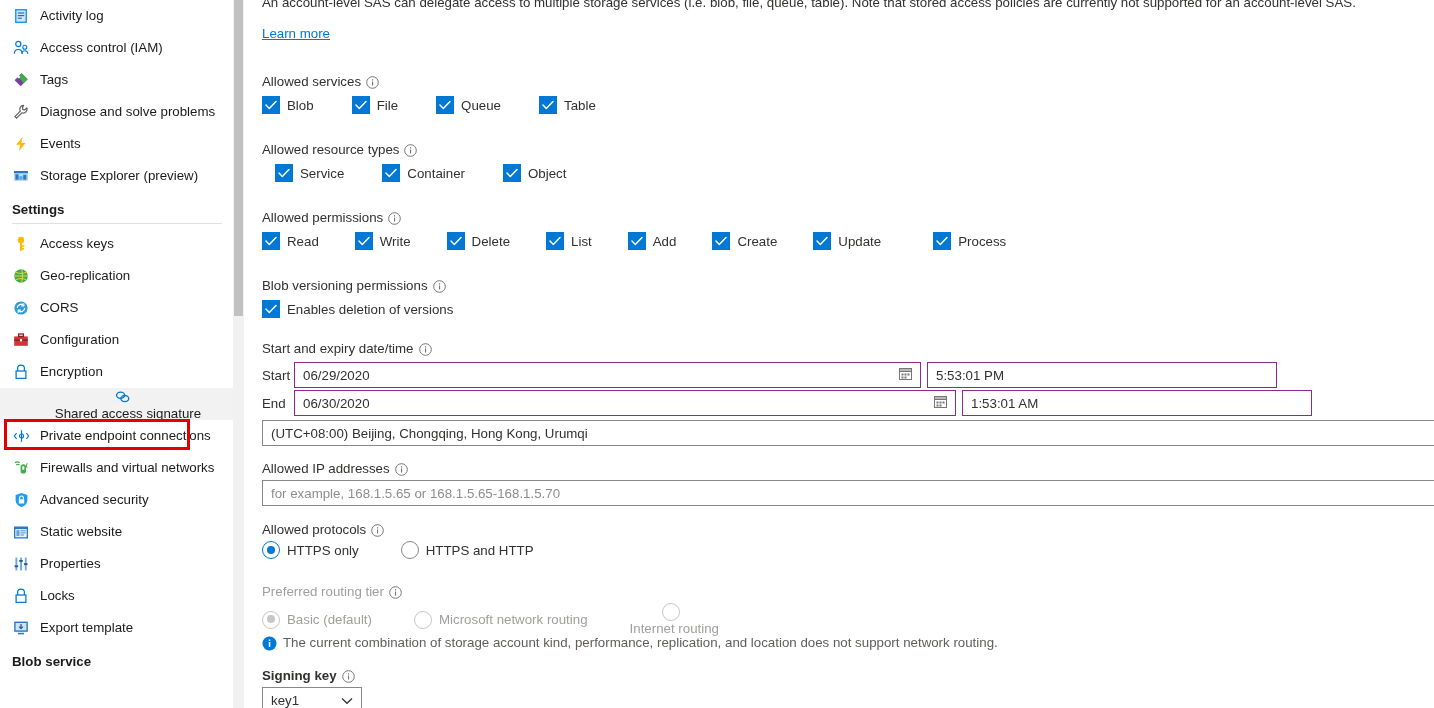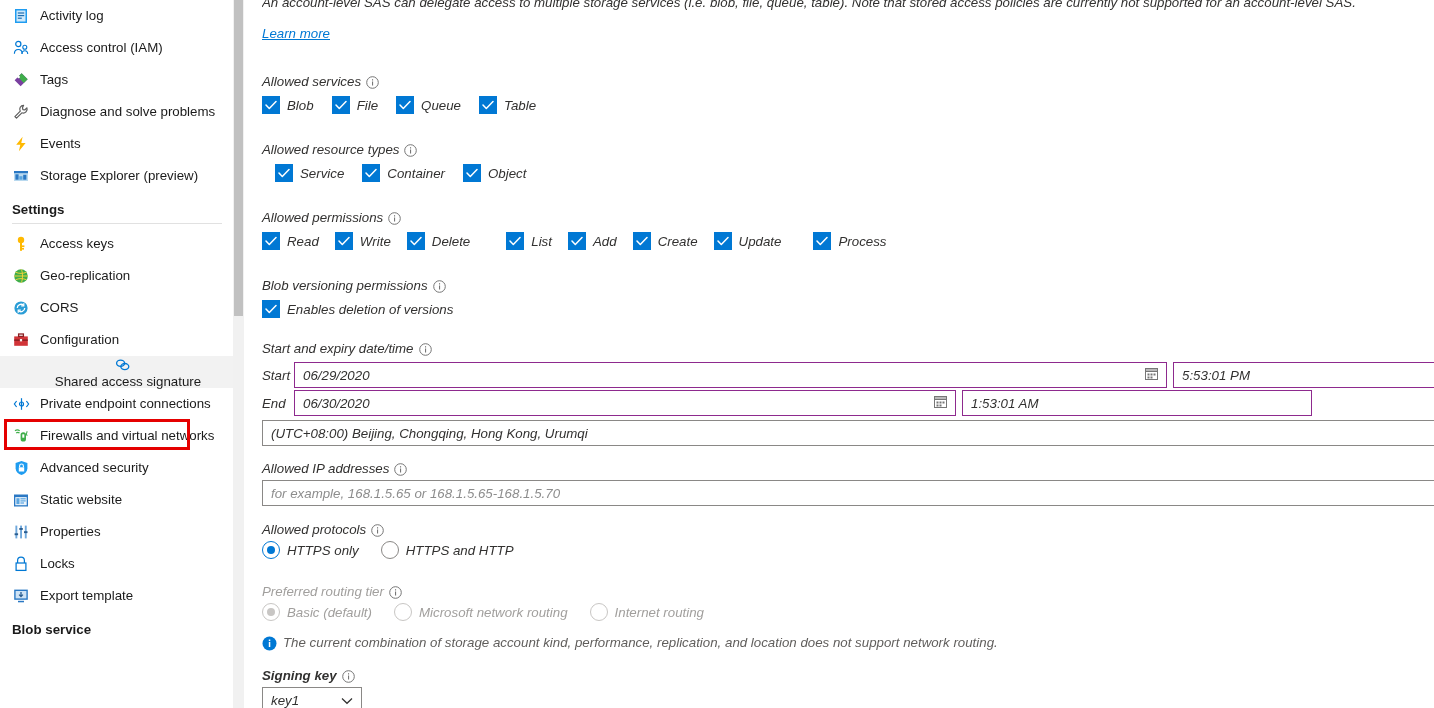--- a/index.html
+++ b/index.html
@@ -83,21 +83,21 @@
   #main {
     position: relative;
     flex: 1 1 auto;
     height: 708px;
     background: #ffffff;
     overflow: hidden;
   }
   #content {
     position: absolute;
     left: 18px; top: 0;
-    right: 0; height: 708px; font-style: italic;
+    right: 0; height: 708px;
   }
   .intro {
     position: absolute;
     left: 0; top: -6px;
     width: 1160px;
     font-size: 13.3px;
     color: #323130;
     line-height: 17px;
     white-space: nowrap;
     overflow: hidden;
@@ -124,20 +124,21 @@
     width: 13px; height: 13px;
     position: relative;
     top: 1px;
   }
   .info-i svg { display: block; }
 
   .cb-row {
     display: flex;
     align-items: center;
     white-space: nowrap;
+    gap: 20px;
   }
   .cb-wrap {
     display: flex;
     align-items: center;
     cursor: pointer;
     margin-right: 14px;
   }
   .cb {
     width: 18px; height: 18px;
     flex: 0 0 18px;
@@ -331,20 +332,29 @@
           <span class="nav-ico">
             <svg width="16" height="16" viewBox="0 0 16 16">
               <rect x="1.2" y="4.4" width="13.6" height="9.4" fill="#d13438"></rect>
               <rect x="1.2" y="7.4" width="13.6" height="1.5" fill="#8a1f22"></rect>
               <rect x="5.6" y="2" width="4.8" height="2.4" fill="none" stroke="#8a1f22" stroke-width="1.3"></rect>
               <rect x="6.9" y="7" width="2.2" height="2.4" fill="#f3f2f1"></rect>
             </svg>
           </span>
           <span class="nav-label">Configuration</span>
         </div>
+        <div class="nav-item">
+          <span class="nav-ico">
+            <svg width="14" height="16" viewBox="0 0 14 16">
+              <path d="M3.6 7V4.6a3.4 3.4 0 0 1 6.8 0V7" fill="none" stroke="#0078d4" stroke-width="1.25"></path>
+              <rect x="2.1" y="7" width="9.8" height="7.4" fill="none" stroke="#0078d4" stroke-width="1.25"></rect>
+            </svg>
+          </span>
+          <span class="nav-label">Encryption</span>
+        </div>
         <div class="nav-item selected">
           <span class="nav-ico">
             <svg width="17" height="14" viewBox="0 0 17 14">
               <ellipse cx="5.6" cy="5.2" rx="4" ry="3.1" fill="none" stroke="#0078d4" stroke-width="1.3"></ellipse>
               <ellipse cx="9.8" cy="8.6" rx="4" ry="3.1" fill="none" stroke="#0078d4" stroke-width="1.3"></ellipse>
             </svg>
           </span>
           <span class="nav-label">Shared access signature</span>
         </div>
         <div class="nav-item">
@@ -552,21 +562,21 @@
             <span class="cb-label">Write</span>
           </label>
           <label class="cb-wrap" style="margin-right: 16px;">
             <span class="cb">
               <svg width="12" height="10" viewBox="0 0 12 10">
                 <path d="M1 5 L4.3 8.4 L11 1.5" fill="none" stroke="#fff" stroke-width="1.5" stroke-linecap="round" stroke-linejoin="round"></path>
               </svg>
             </span>
             <span class="cb-label">Delete</span>
           </label>
-          <label class="cb-wrap" style="margin-right: 16px; margin-left: 20px;">
+          <label class="cb-wrap" style="margin-right: 16px;">
             <span class="cb">
               <svg width="12" height="10" viewBox="0 0 12 10">
                 <path d="M1 5 L4.3 8.4 L11 1.5" fill="none" stroke="#fff" stroke-width="1.5" stroke-linecap="round" stroke-linejoin="round"></path>
               </svg>
             </span>
             <span class="cb-label">List</span>
           </label>
           <label class="cb-wrap" style="margin-right: 16px;">
             <span class="cb">
               <svg width="12" height="10" viewBox="0 0 12 10">
@@ -628,21 +638,21 @@
             <svg width="13" height="13" viewBox="0 0 13 13">
               <circle cx="6.5" cy="6.5" r="5.8" fill="none" stroke="#767676" stroke-width="1"></circle>
               <rect x="6" y="5.5" width="1.1" height="4" fill="#767676"></rect>
               <rect x="6" y="3.2" width="1.1" height="1.3" fill="#767676"></rect>
             </svg>
           </span>
       </div>
 
       <div style="position:absolute;left:0;top:362px;display:flex;align-items:center;width:1400px;">
         <div class="rowlabel">Start</div>
-        <div class="txtin focusedge" style="width:873px;">
+        <div class="txtin focusedge" style="width:627px;">
           <span>06/29/2020</span>
           <span class="cal">
             <svg width="13" height="13" viewBox="0 0 13 13">
                 <rect x="0.5" y="1.5" width="12" height="11" fill="none" stroke="#767676"></rect>
                 <rect x="0.5" y="1.5" width="12" height="3" fill="#b9b9b9" stroke="#767676"></rect>
                 <rect x="2.5" y="6.5" width="2" height="2" fill="#767676"></rect>
                 <rect x="5.5" y="6.5" width="2" height="2" fill="#767676"></rect>
                 <rect x="8.5" y="6.5" width="2" height="2" fill="#767676"></rect>
                 <rect x="2.5" y="9.5" width="2" height="2" fill="#767676"></rect>
                 <rect x="5.5" y="9.5" width="2" height="2" fill="#767676"></rect>
@@ -726,21 +736,21 @@
       </div>
       <div class="cb-row" id="row-routing" style="position:absolute;left:0;top:603px;">
           <label class="rb-wrap" style="margin-right: 22px;">
             <span class="rb checked dis"></span>
             <span class="rb-label dis">Basic (default)</span>
           </label>
           <label class="rb-wrap" style="margin-right: 22px;">
             <span class="rb off dis"></span>
             <span class="rb-label dis">Microsoft network routing</span>
           </label>
-          <label class="rb-wrap" style="margin-right: 22px;">
+          <label class="rb-wrap" style="margin-right: 22px; flex-direction: column;">
             <span class="rb off dis"></span>
             <span class="rb-label dis">Internet routing</span>
           </label>
         </div>
 
       <div class="infobar" style="position:absolute;left:0;top:635px;">
         <span class="bi">
           <svg width="15" height="15" viewBox="0 0 15 15">
               <circle cx="7.5" cy="7.5" r="7" fill="#0078d4"></circle>
               <rect x="6.8" y="6" width="1.5" height="5" fill="#fff"></rect>

